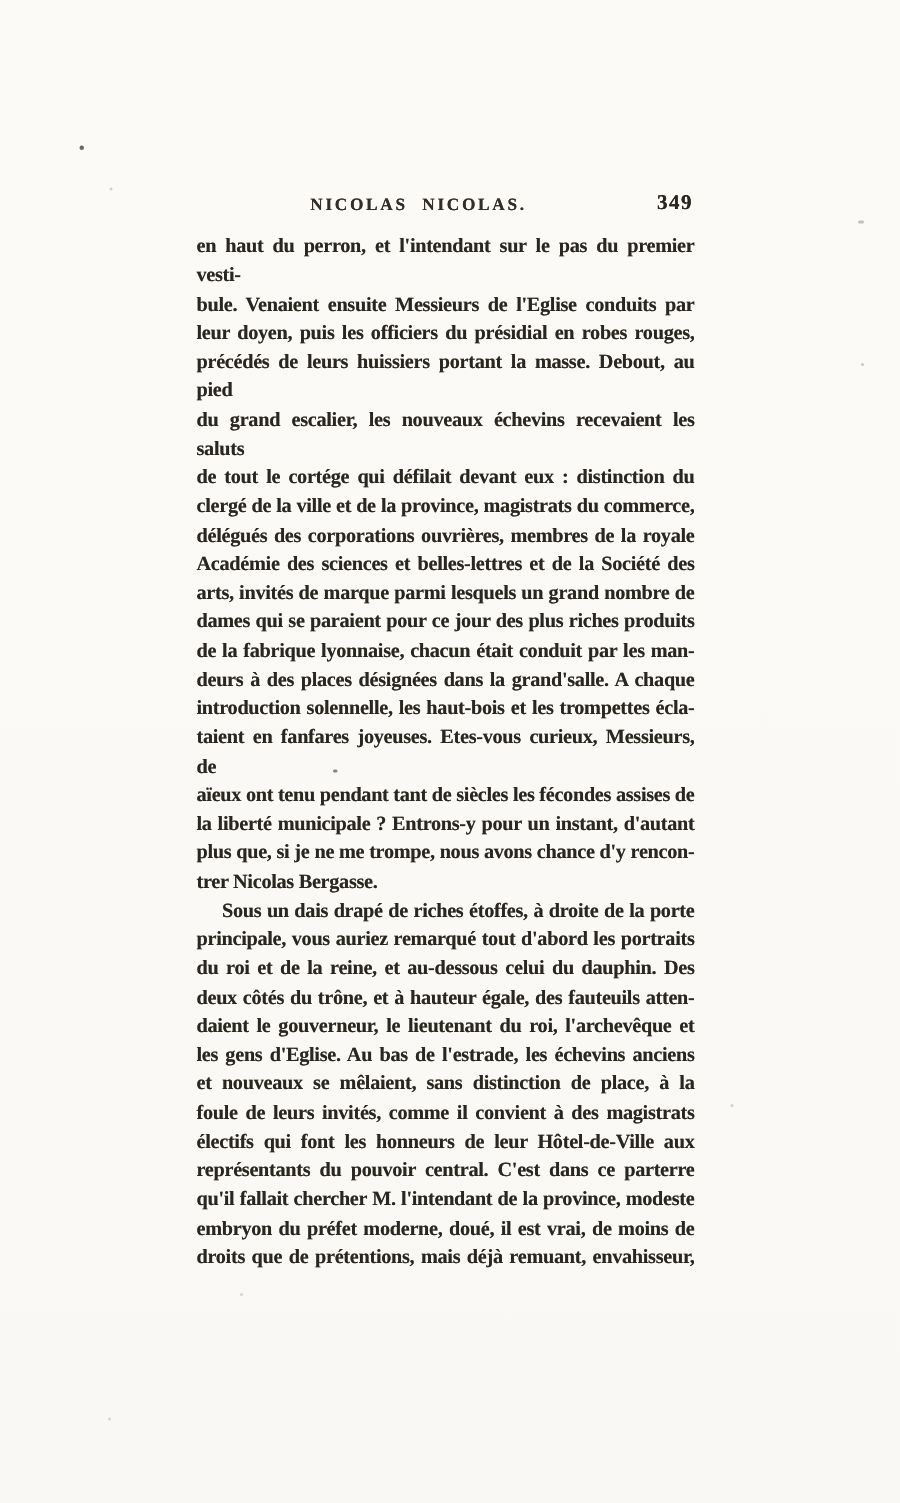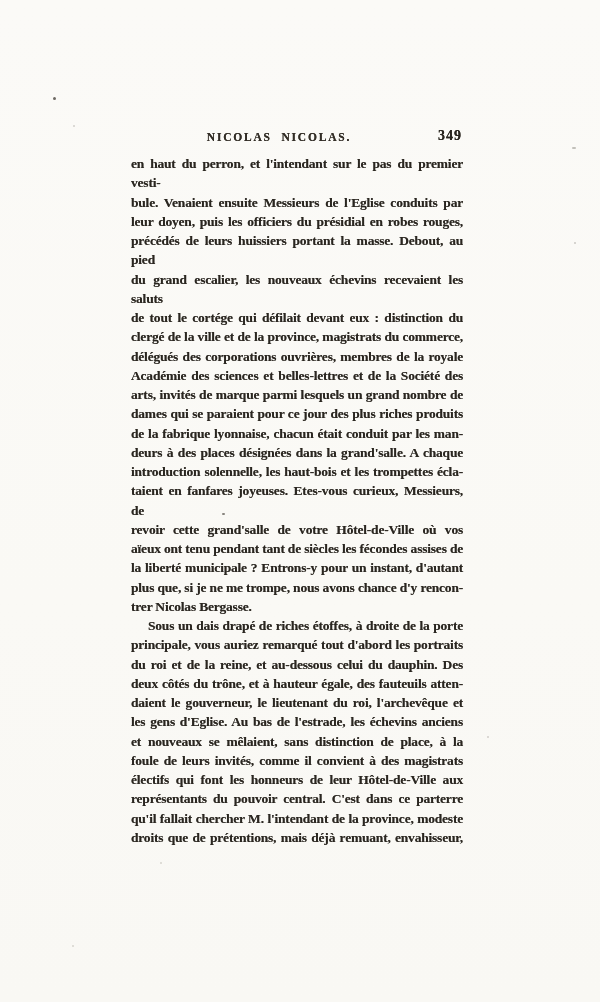--- a/index.html
+++ b/index.html
@@ -84,38 +84,38 @@
         <div class="line">de tout le cortége qui défilait devant eux : distinction du</div>
         <div class="line">clergé de la ville et de la province, magistrats du commerce,</div>
         <div class="line">délégués des corporations ouvrières, membres de la royale</div>
         <div class="line">Académie des sciences et belles-lettres et de la Société des</div>
         <div class="line">arts, invités de marque parmi lesquels un grand nombre de</div>
         <div class="line">dames qui se paraient pour ce jour des plus riches produits</div>
         <div class="line">de la fabrique lyonnaise, chacun était conduit par les man-</div>
         <div class="line">deurs à des places désignées dans la grand'salle. A chaque</div>
         <div class="line">introduction solennelle, les haut-bois et les trompettes écla-</div>
         <div class="line">taient en fanfares joyeuses. Etes-vous curieux, Messieurs, de</div>
-        <div class="line">revoir cette grand'salle de votre Hôtel-de-Ville où vos</div>
         <div class="line">aïeux ont tenu pendant tant de siècles les fécondes assises de</div>
         <div class="line">la liberté municipale ? Entrons-y pour un instant, d'autant</div>
         <div class="line">plus que, si je ne me trompe, nous avons chance d'y rencon-</div>
         <div class="line">trer Nicolas Bergasse.</div>
       </div>
     <div class="para indent-first">
         <div class="line">Sous un dais drapé de riches étoffes, à droite de la porte</div>
         <div class="line">principale, vous auriez remarqué tout d'abord les portraits</div>
         <div class="line">du roi et de la reine, et au-dessous celui du dauphin. Des</div>
         <div class="line">deux côtés du trône, et à hauteur égale, des fauteuils atten-</div>
         <div class="line">daient le gouverneur, le lieutenant du roi, l'archevêque et</div>
         <div class="line">les gens d'Eglise. Au bas de l'estrade, les échevins anciens</div>
         <div class="line">et nouveaux se mêlaient, sans distinction de place, à la</div>
         <div class="line">foule de leurs invités, comme il convient à des magistrats</div>
         <div class="line">électifs qui font les honneurs de leur Hôtel-de-Ville aux</div>
         <div class="line">représentants du pouvoir central. C'est dans ce parterre</div>
         <div class="line">qu'il fallait chercher M. l'intendant de la province, modeste</div>
+        <div class="line">embryon du préfet moderne, doué, il est vrai, de moins de</div>
         <div class="line">droits que de prétentions, mais déjà remuant, envahisseur,</div>
       </div>
   </div>
 
   <div class="speck" style="left:53px; top:97px; width:3px; height:3px; background:rgba(60,55,48,0.75);"></div>
   <div class="speck" style="left:73px; top:125px; width:2px; height:2px; background:rgba(90,85,75,0.25);"></div>
   <div class="speck" style="left:572px; top:147px; width:4px; height:1.5px; background:rgba(90,85,75,0.35); border-radius:1px;"></div>
   <div class="speck" style="left:222px; top:513px; width:3px; height:2px; background:rgba(60,55,48,0.6); border-radius:1px;"></div>
   <div class="speck" style="left:574px; top:242px; width:2px; height:2px; background:rgba(90,85,75,0.3);"></div>
   <div class="speck" style="left:487px; top:736px; width:2px; height:2px; background:rgba(90,85,75,0.25);"></div>

